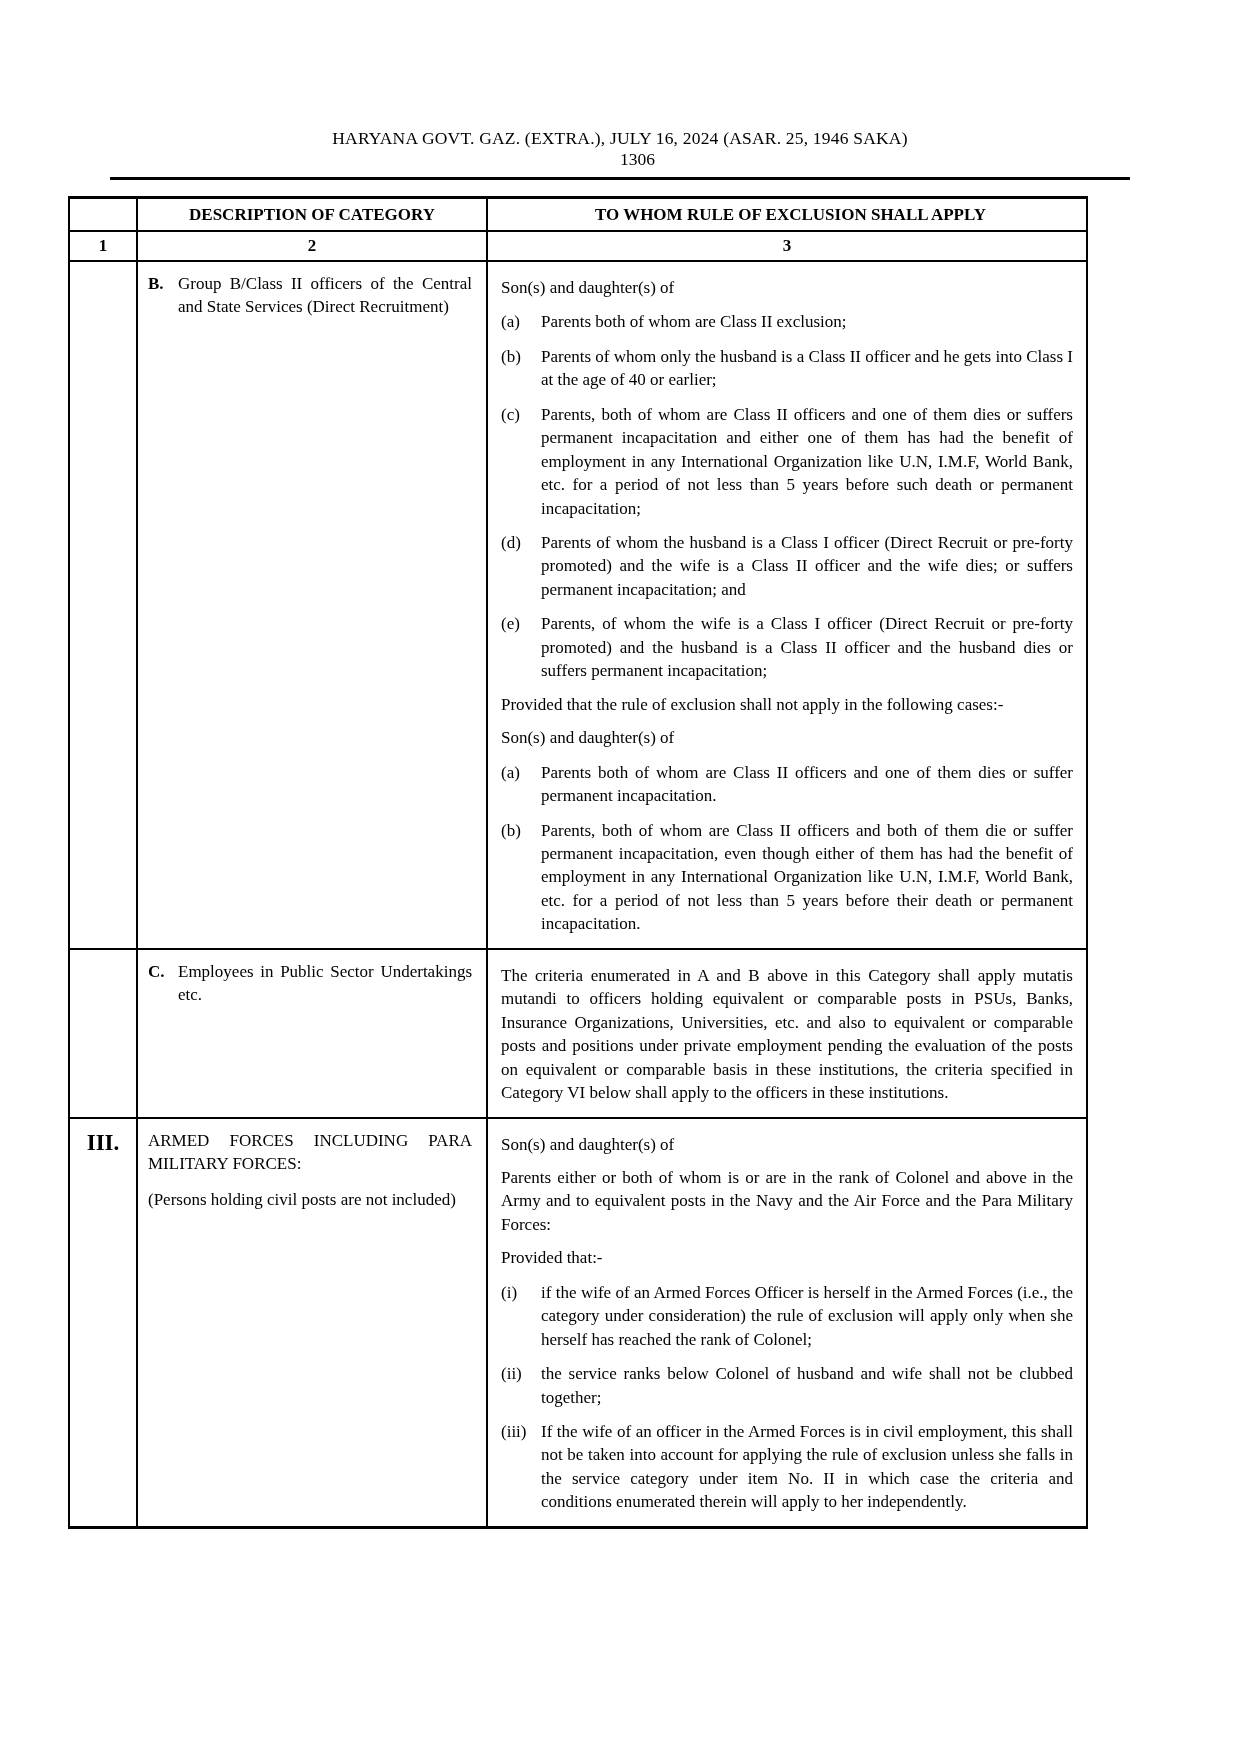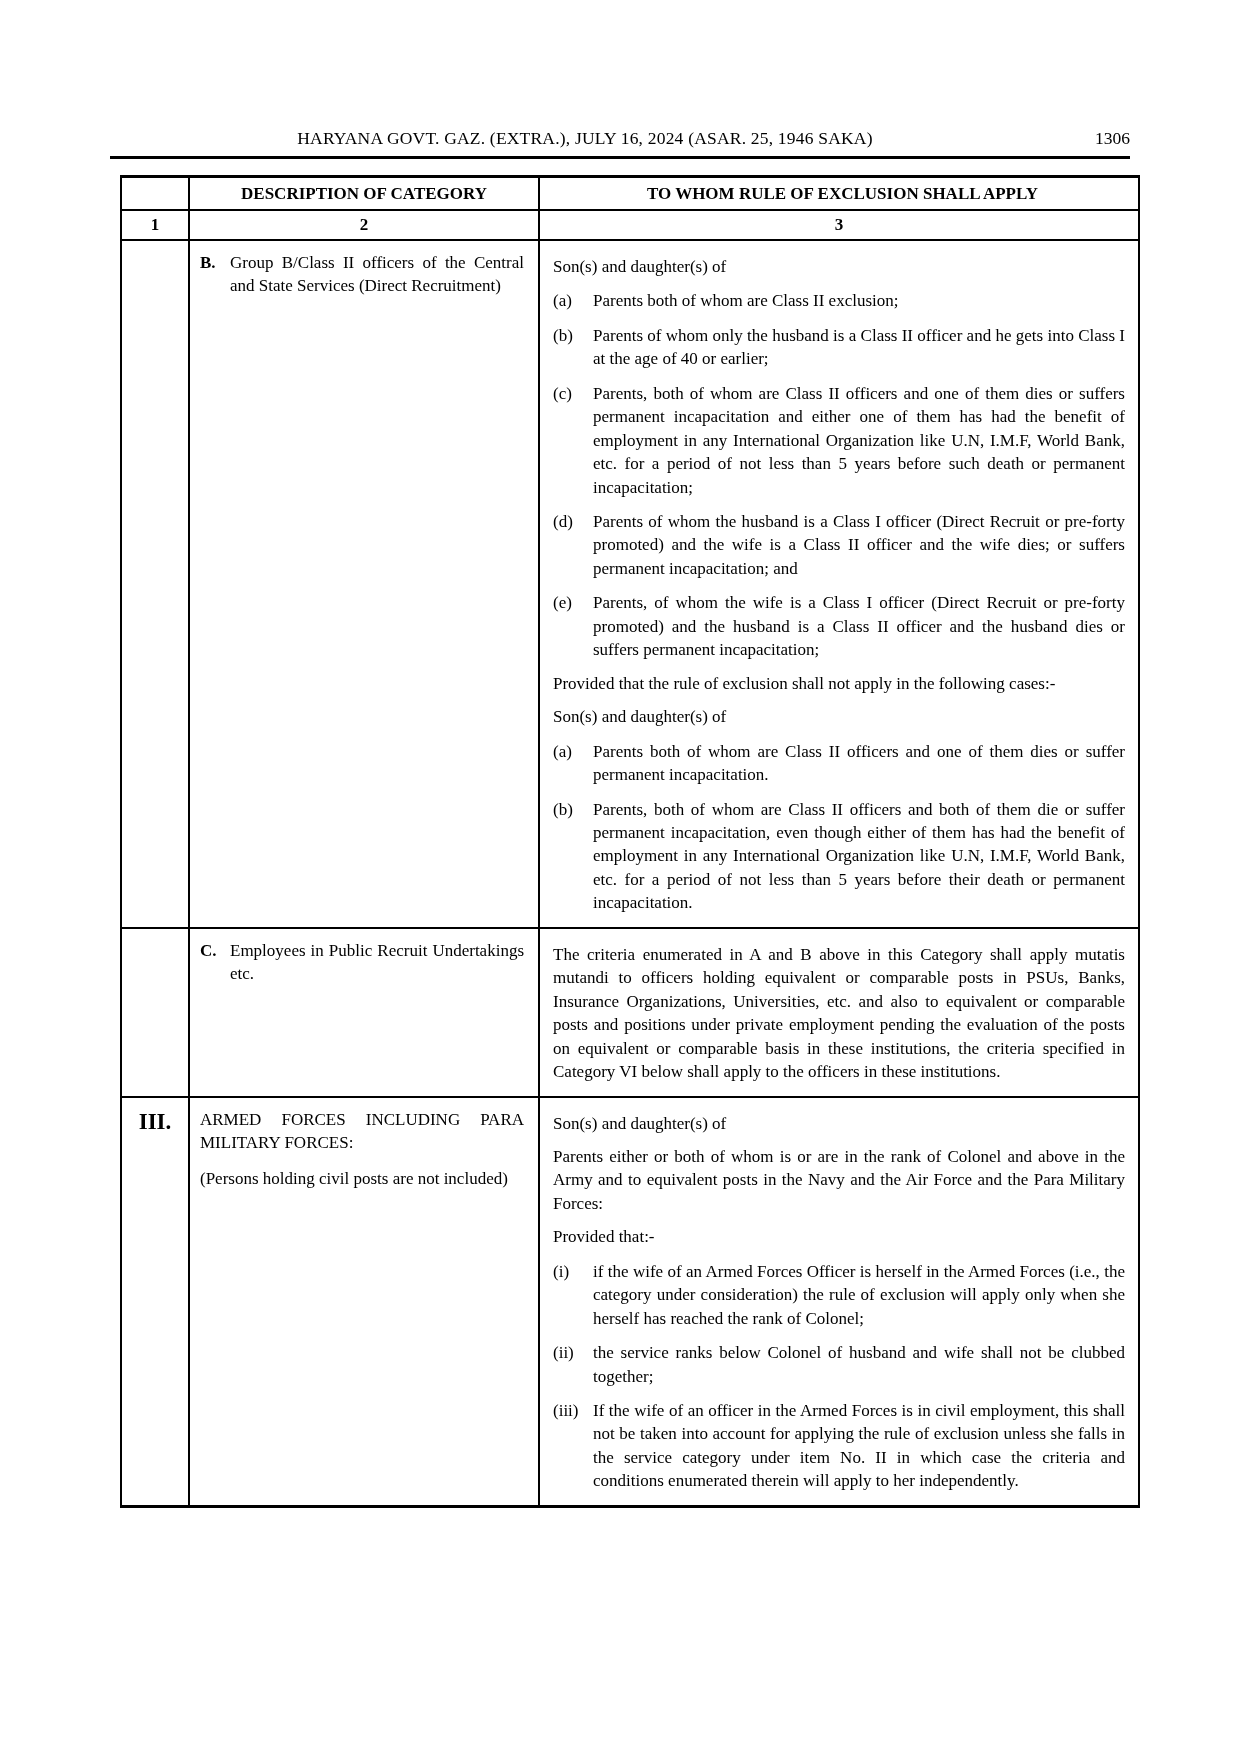--- a/index.html
+++ b/index.html
@@ -7,29 +7,30 @@
     width:1240px;height:1754px;overflow:hidden;
     font-family:"Liberation Serif", serif;color:#000;
     -webkit-font-smoothing:antialiased;
   }
   .sheet{position:relative;width:1240px;height:1754px;background:#fff;}
 
   
   .runhead{
     display:flex;align-items:center;
     margin:128px 110px 0 110px;
+    flex-direction:column;
   }
   .runhead .title{flex:1;text-align:center;font-size:17.5px;letter-spacing:.2px;}
   .runhead .pageno{width:70px;text-align:right;font-size:17.5px;}
   .headrule{height:3px;background:#000;margin:7px 110px 0 110px;}
 
   
   table.gaz{
     border-collapse:collapse;table-layout:fixed;
-    margin:16px 0 0 120px;width:1018px;
+    margin:16px 0 0 68px;width:1018px;
     font-size:17px;line-height:1.38;padding-left:16px;
   }
   table.gaz td{border:2px solid #000;vertical-align:top;}
   table.gaz{border-top:3px solid #000;border-bottom:3px solid #000;}
   col.c1{width:68px;}
   col.c2{width:350px;}
   col.c3{width:600px;}
 
   tr.hdr td{font-weight:bold;padding:4px 6px;height:22px;}
   tr.hdr td.h2{text-align:center;}
@@ -97,21 +98,21 @@
             <div class="para">Son(s) and daughter(s) of</div>
             <div class="item"><span class="marker">(a)</span><span>Parents both of whom are Class II officers and one of them dies or suffer permanent incapacitation.</span></div>
             <div class="item"><span class="marker">(b)</span><span>Parents, both of whom are Class II officers and both of them die or suffer permanent incapacitation, even though either of them has had the benefit of employment in any International Organization like U.N, I.M.F, World Bank, etc. for a period of not less than 5 years before their death or permanent incapacitation.</span></div>
           </td>
         </tr>
         <tr>
           <td class="serial"></td>
           <td class="cat">
             <div class="cat-entry">
               <span class="cat-label">C.</span>
-              <div class="cat-title">Employees in Public Recruit Undertakings etc.</div>
+              <div class="cat-title">Employees in Public Sector Undertakings etc.</div>
             </div>
           </td>
           <td class="det">
             <div class="para">The criteria enumerated in A and B above in this Category shall apply mutatis mutandi to officers holding equivalent or comparable posts in PSUs, Banks, Insurance Organizations, Universities, etc. and also to equivalent or comparable posts and positions under private employment pending the evaluation of the posts on equivalent or comparable basis in these institutions, the criteria specified in Category VI below shall apply to the officers in these institutions.</div>
           </td>
         </tr>
         <tr>
           <td class="serial">III.</td>
           <td class="cat">
             <div class="cat-title noflex">ARMED FORCES INCLUDING PARA MILITARY FORCES:</div>

